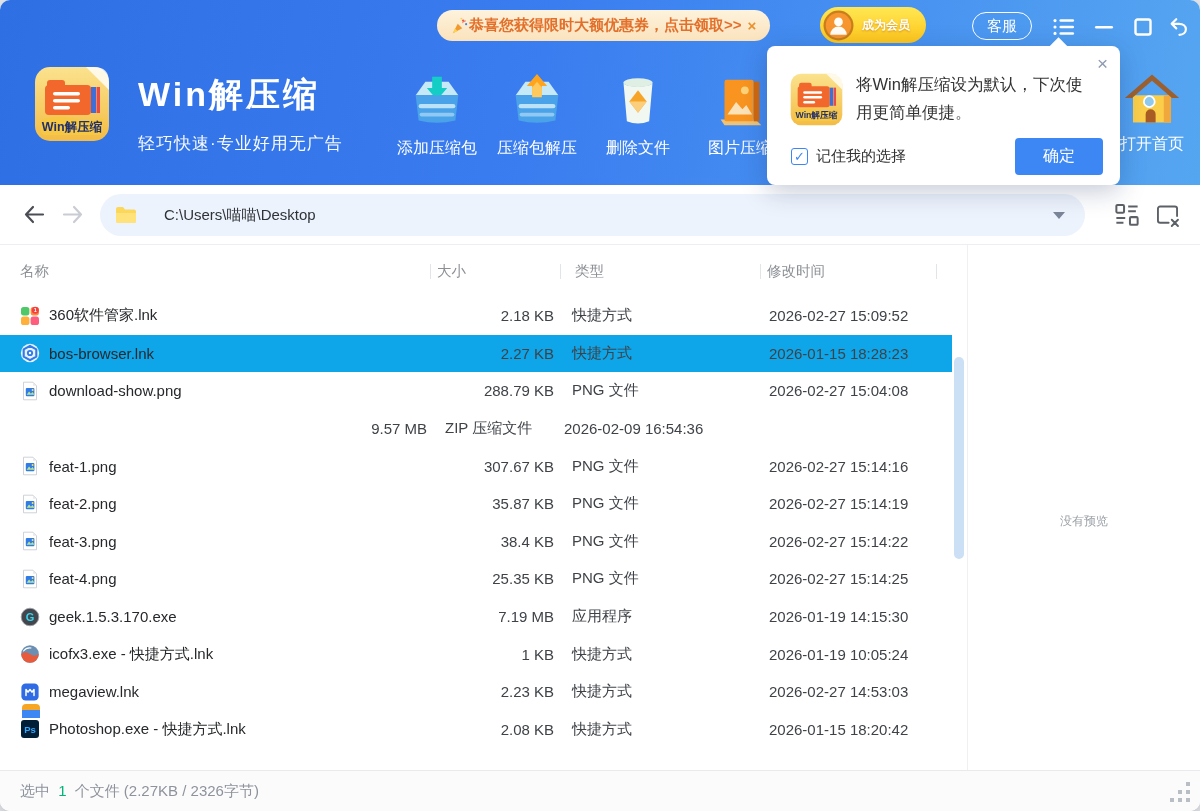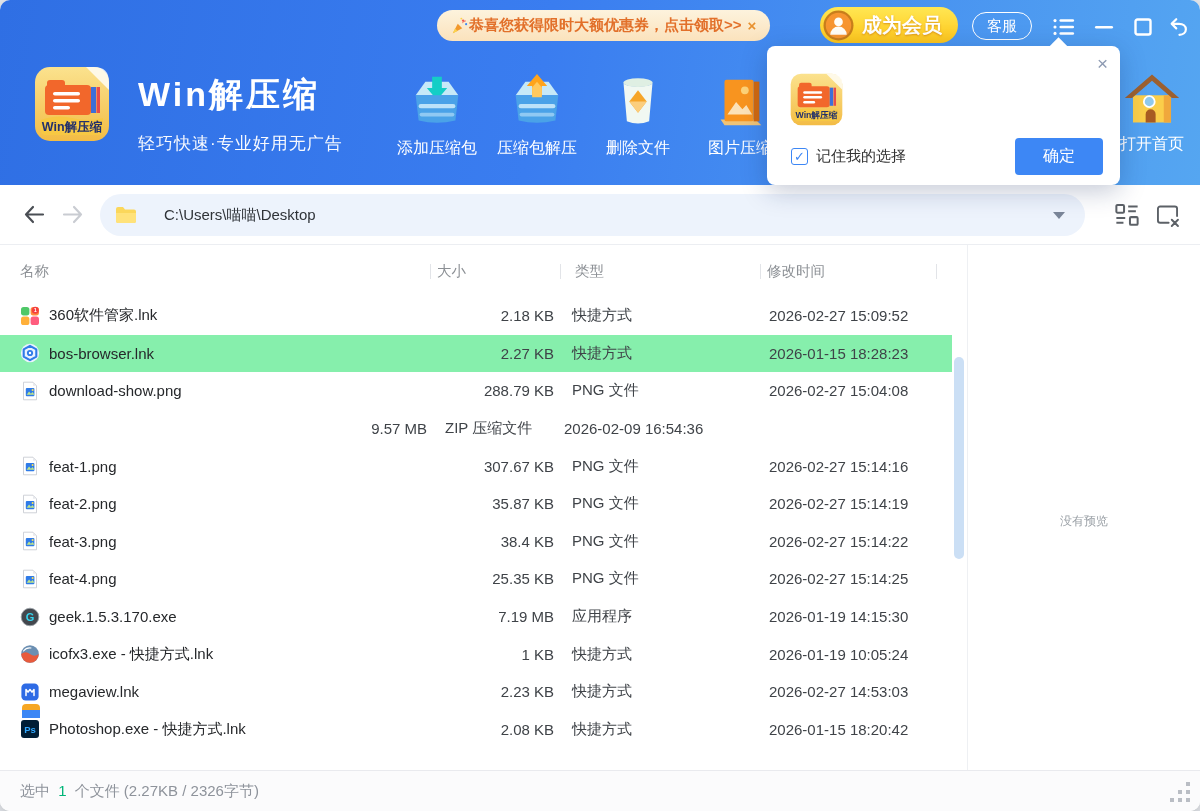--- a/index.html
+++ b/index.html
@@ -24,21 +24,21 @@
 
   .banner { position:absolute; left:437px; top:10px; height:31px; border-radius:16px;
             background:linear-gradient(180deg,#FDF3DD,#FBE2BC); display:flex; align-items:center;
             padding:0 14px; cursor:pointer; }
   .banner .btext { font-size:15px; font-weight:bold; color:#E2702A; white-space:nowrap; }
   .banner .bclose { font-size:15px; color:#E8912F; font-weight:bold; margin-left:6px; cursor:pointer; }
 
   .member { position:absolute; left:820px; top:7px; height:36px; border:none; border-radius:18px;
             background:linear-gradient(180deg,#FFE753,#FFC61A); display:flex; align-items:center;
             padding:0 16px 0 3px; gap:8px; cursor:pointer; }
-  .member .mtext { font-size:20px; font-weight:bold; color:#fff; text-shadow:0 1px 2px rgba(190,100,0,.55); }
+  .member .mtext { font-size:12px; font-weight:bold; color:#fff; text-shadow:0 1px 2px rgba(190,100,0,.55); }
   .member svg { width:31px; height:31px; }
 
   .service { position:absolute; left:972px; top:12px; height:28px; padding:0 14px; background:transparent;
              border:1.5px solid #fff; border-radius:15px; color:#fff; font-size:15px; cursor:pointer; }
 
   .winbtn { position:absolute; top:15px; width:24px; height:24px; cursor:pointer; display:flex; align-items:center; justify-content:center; }
   .winbtn svg { width:22px; height:22px; }
   .wb-menu{left:1052px} .wb-min{left:1092px} .wb-max{left:1131px} .wb-undo{left:1167px}
 
   
@@ -70,21 +70,21 @@
   
   .main { position:absolute; left:0; top:245px; width:1200px; height:525px; background:#fff; }
   .thead { position:relative; height:52px; }
   .thead .th { position:absolute; top:17px; font-size:14.5px; color:#8C9095; cursor:pointer; }
   .th.h-name{left:20px} .th.h-size{left:437px} .th.h-type{left:575px} .th.h-time{left:767px}
   .thead .sep { position:absolute; top:19px; width:1px; height:15px; background:#E2E4E8; }
   .sep.s1{left:430px}.sep.s2{left:560px}.sep.s3{left:760px}.sep.s4{left:936px}
 
   .rows { position:absolute; left:0; top:52px; width:952px; height:473px; overflow:hidden; }
   .trow { display:grid; grid-template-columns:430px 127px 205px 190px; height:37.6px; align-items:center; cursor:pointer; }
-  .trow.selected { background:#86efac; }
+  .trow.selected { background:#0ea5e9; }
   .cell { font-size:15px; color:#3F4348; white-space:nowrap; overflow:hidden; }
   .c-name { padding-left:20px; display:flex; align-items:center; gap:9px; color:#26282B; }
   .c-size { text-align:right; padding-right:3px; }
   .c-type { padding-left:15px; }
   .c-time { padding-left:7px; }
   .ficon { width:20px; height:20px; flex:0 0 20px; display:inline-flex; }
   .ficon svg { width:20px; height:20px; }
   .partial-icon { position:absolute; left:22px; top:459px; width:18px; height:14px; border-radius:4px 4px 0 0;
                   background:linear-gradient(180deg,#F6A623 0 45%,#3D87F5 45% 100%); }
 
@@ -253,20 +253,21 @@
  <rect x="13" y="14" width="18" height="10" rx="3" fill="#F2672B"></rect>
  <rect x="11" y="19" width="46" height="30" rx="4" fill="#F2672B"></rect>
  <rect x="57" y="21" width="5" height="26" fill="#3E6FD8"></rect>
  <rect x="62.5" y="21" width="3.5" height="26" fill="#E84B4B"></rect>
  <rect x="19" y="26" width="27" height="3.6" rx="1.8" fill="#FFF"></rect>
  <rect x="19" y="33" width="27" height="3.6" rx="1.8" fill="#FFF"></rect>
  <rect x="19" y="40" width="17" height="3.6" rx="1.8" fill="#FFF"></rect>
  <path d="M7 54 Q22 48 38 52 T69 52 V64 Q69 69 64 69 H12 Q7 69 7 64 Z" fill="#F7C843"></path>
  <text x="38" y="64.5" text-anchor="middle" font-size="12.5" font-weight="bold" fill="#23306B">Win解压缩</text>
 </svg></div>
+    <div class="pmsg">将Win解压缩设为默认，下次使用更简单便捷。</div>
     <div class="chkrow">
       <span class="checkbox" id="remember-checkbox">✓</span>
       <span class="chklabel">记住我的选择</span>
     </div>
     <button class="confirm">确定</button>
   </div>
 
   <div class="addr">
     <svg class="nav-back" viewBox="0 0 24 24">
       <path d="M11 4 L4 11.5 L11 19 M4 11.5 H21" fill="none" stroke="#4A4E54" stroke-width="2.2" stroke-linecap="round" stroke-linejoin="round"></path>

